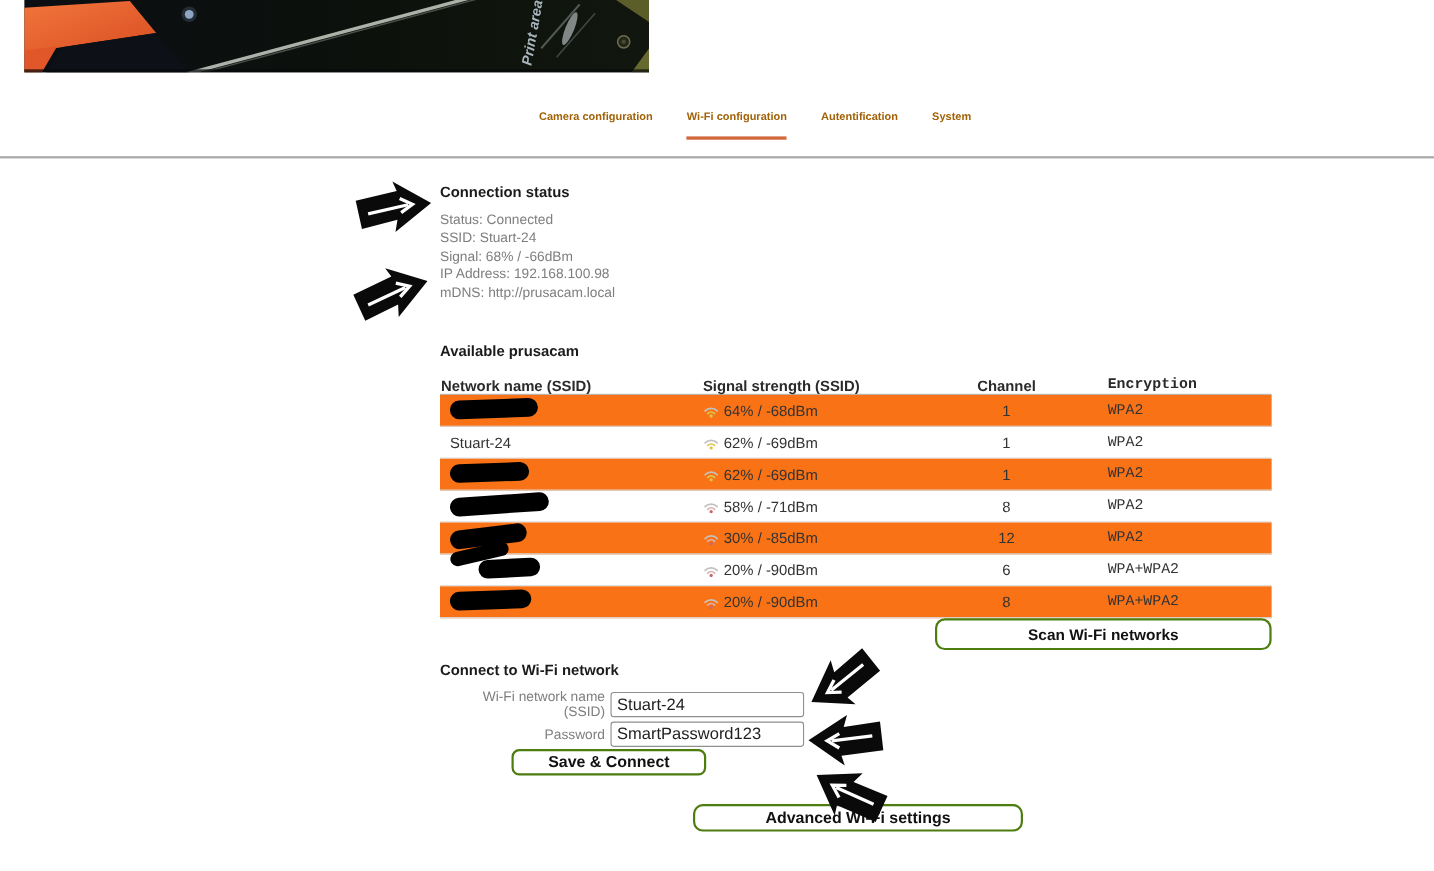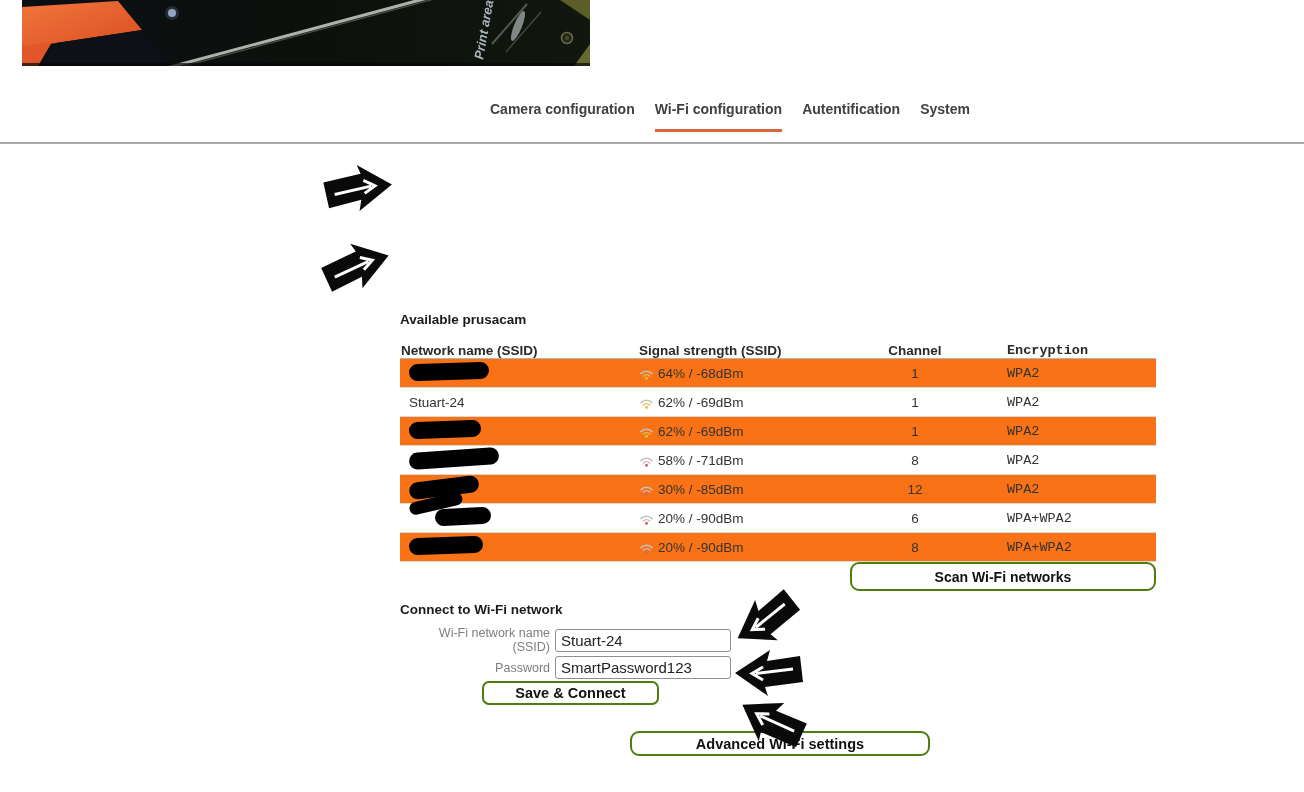--- a/index.html
+++ b/index.html
@@ -3,22 +3,22 @@
 <meta charset="utf-8">
 <style>
   html,body{margin:0;padding:0;background:#fff;}
   #page{position:relative;width:1304px;height:792px;background:#ffffff;overflow:hidden;
         font-family:"Liberation Sans",sans-serif;color:#333;}
 
   
   #photo{position:absolute;left:22px;top:0;width:568px;height:66px;display:block;}
 
   
-  #tabs{position:absolute;left:490px;top:101px;display:flex;gap:20px;
-        font-size:14px;font-weight:bold;color:#404040;white-space:nowrap;}
+  #tabs{position:absolute;left:490px;top:101px;display:flex;gap:31px;
+        font-size:10px;font-weight:bold;color:#a16207;white-space:nowrap;}
   #tabs .tab{padding-bottom:12px;cursor:pointer;}
   #tabs .tab.active{border-bottom:3px solid #d2683b;}
   #rule{position:absolute;left:0;top:142px;width:1304px;height:2px;background:#a8a8a8;}
 
   
   #status{position:absolute;left:400px;top:167px;}
   .h3{font-size:13.5px;font-weight:bold;color:#1b1b1b;margin:0 0 10px 0;}
   #status .line{font-size:12.5px;color:#7e7e7e;line-height:16.4px;}
 
   
@@ -66,21 +66,21 @@
   #scan-btn{left:850px;top:562px;width:306px;height:29px;}
   #advanced-btn{left:630px;top:731px;width:300px;height:25px;font-size:14.5px;}
 
   
   #form{position:absolute;left:400px;top:602px;width:420px;}
   #form .h3{margin-bottom:9px;}
   .frow{display:flex;align-items:center;margin-bottom:2px;}
   .flabel{width:150px;text-align:right;color:#7e7e7e;font-size:12.5px;padding-right:5px;flex:0 0 150px;}
   .finput{width:164px;height:17px;border:1px solid #8f8f8f;border-radius:3px;
           font-family:"Liberation Sans",sans-serif;font-size:15px;color:#222;padding:2px 5px;}
-  #save-btn{position:static;margin-left:82px;width:177px;height:24px;border-radius:7px;font-size:14.5px;}
+  #save-btn{position:static;margin-left:65px;width:177px;height:24px;border-radius:7px;font-size:14.5px;}
 
   
   .arrow{position:absolute;width:72px;height:52px;overflow:visible;}
   #arrow-status-1{left:322px;top:161px;transform:rotate(-6deg);}
   #arrow-status-2{left:320px;top:239px;transform:rotate(-18deg);}
   #arrow-ssid{left:731px;top:595px;transform:rotate(148deg);}
   #arrow-password{left:733px;top:648px;transform:rotate(180deg);}
   #arrow-save{left:735px;top:697px;transform:rotate(211deg);}
 </style>
 </head>
@@ -128,20 +128,28 @@
   </svg>
 
   <nav id="tabs">
     <span class="tab">Camera configuration</span>
     <span class="tab active">Wi-Fi configuration</span>
     <span class="tab">Autentification</span>
     <span class="tab">System</span>
   </nav>
   <div id="rule"></div>
 
+  <section id="status">
+    <div class="h3">Connection status</div>
+    <div class="line">Status: Connected</div>
+    <div class="line">SSID: Stuart-24</div>
+    <div class="line">Signal: 68% / -66dBm</div>
+    <div class="line">IP Address: 192.168.100.98</div>
+    <div class="line">mDNS: http://prusacam.local</div>
+  </section>
 
   <svg class="arrow" id="arrow-status-1">
       <use href="#hand-arrow"></use>
     </svg>
   <svg class="arrow" id="arrow-status-2">
       <use href="#hand-arrow"></use>
     </svg>
 
   <div id="avail-title" class="h3">Available prusacam</div>
 

